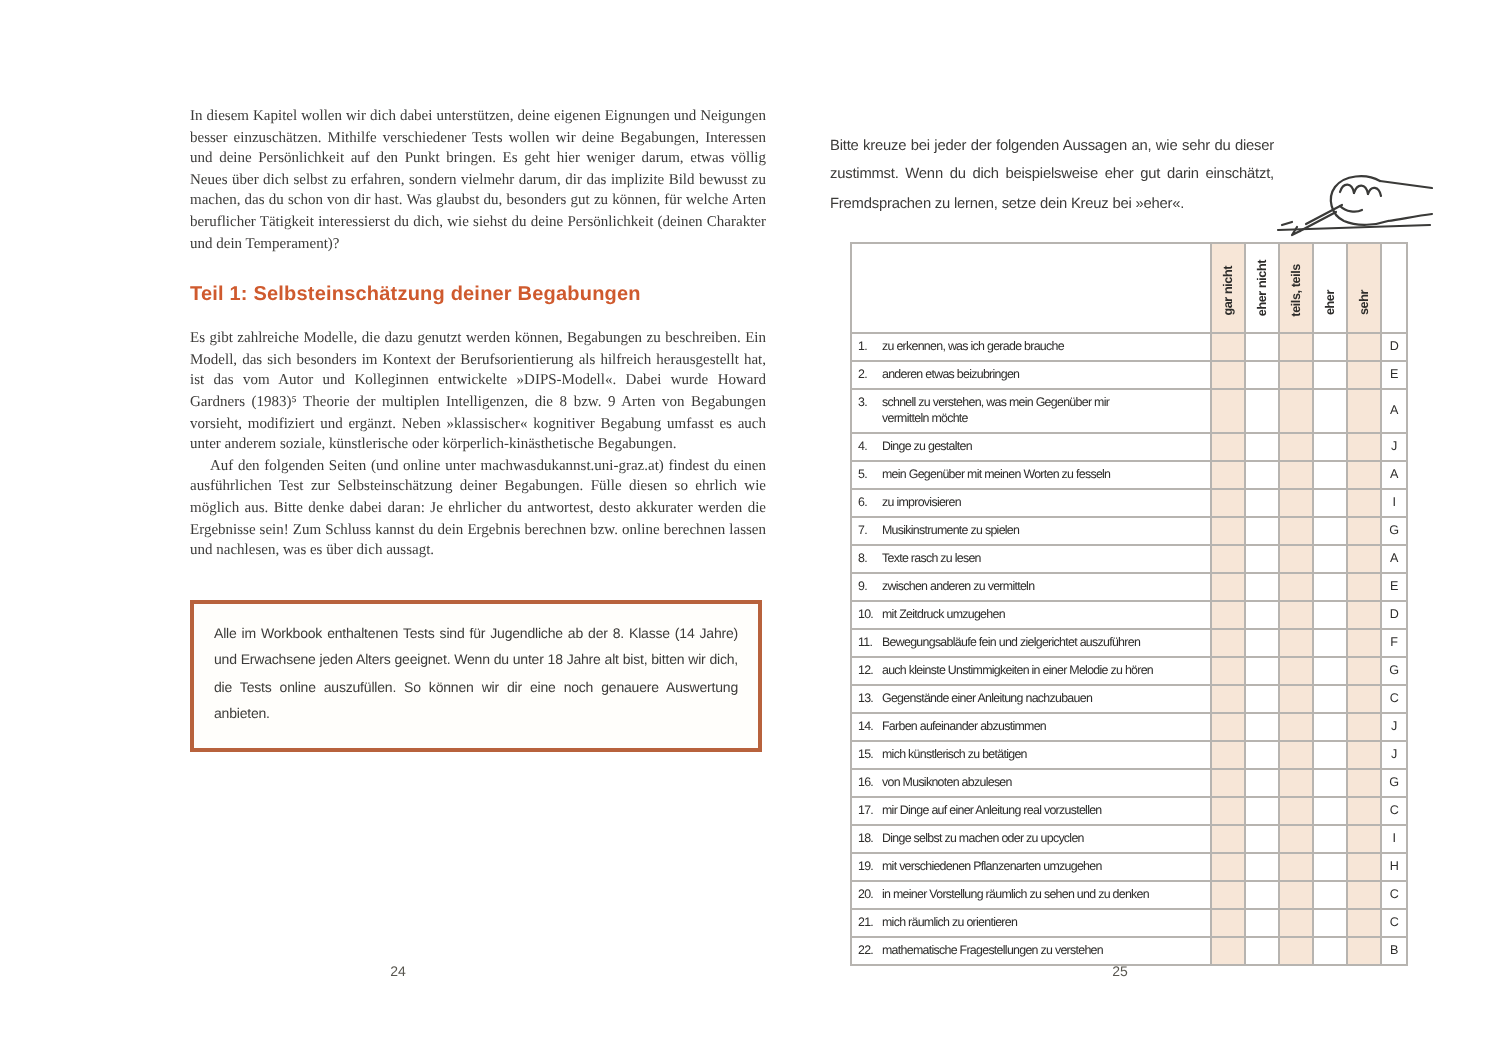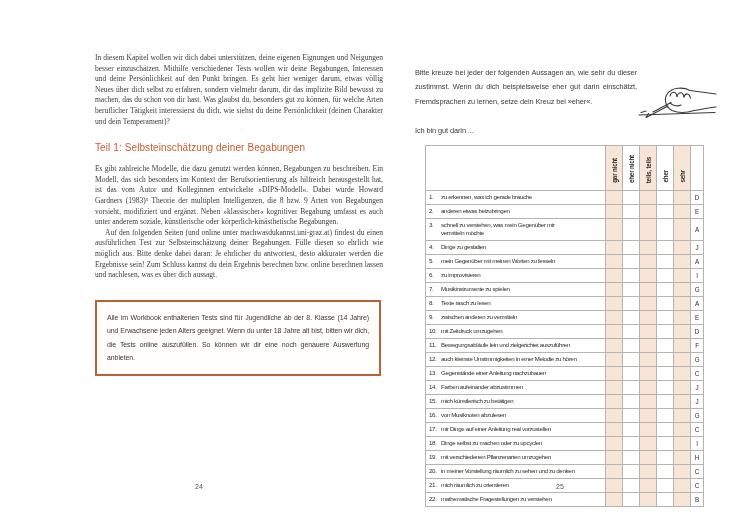--- a/index.html
+++ b/index.html
@@ -17,21 +17,21 @@
     width:750px;height:529px;position:relative;overflow:hidden;
     font-family:"Liberation Sans",sans-serif;color:var(--ink);
   }
   
   .page-left{position:absolute;left:55px;top:53px;width:288px;margin-left:40px;}
   .serif-body{
     font-family:"Liberation Serif",serif;font-size:7.5px;line-height:10.6px;
     text-align:justify;color:var(--ink);
   }
   .section-title{
-    font-size:10px;font-weight:normal;color:var(--accent);
+    font-size:10px;font-weight:bold;color:var(--accent);
     margin-top:15px;margin-bottom:11px;letter-spacing:0.1px;
   }
   .para-indent{text-indent:10px;font-family:Liberation Serif, serif;}
   .info-box{
     margin-top:19px;border:2px solid var(--box-border);background:#fffefb;
     padding:9px 10px;width:286px;
   }
   .info-box p{
     font-size:7px;line-height:13.5px;color:var(--ink);
     letter-spacing:-0.1px;text-align:justify;
@@ -121,21 +121,20 @@
 
         <path d="M31,27 L13,36.5"></path>
         <path d="M34,23.5 L16,33"></path>
         <path d="M13,36.5 L9,38.5 L11.5,34.5"></path>
 
         <path d="M4,33.5 l5,-1.5"></path>
       </svg>
     </span><span>Bitte kreuze bei jeder der folgenden Aussagen an, wie sehr du dieser zustimmst. Wenn du dich beispielsweise eher gut darin einschätzt, Fremdsprachen zu lernen, setze dein Kreuz bei »eher«.</span>
   </p>
 
-  <p class="lead-in">Ich bin gut darin ...</p>
 
   <table class="assessment">
     <colgroup>
       <col style="width:180px">
       <col style="width:17px">
         <col style="width:17px">
         <col style="width:17px">
       <col style="width:17px">
         <col style="width:17px">
       <col style="width:13px">

